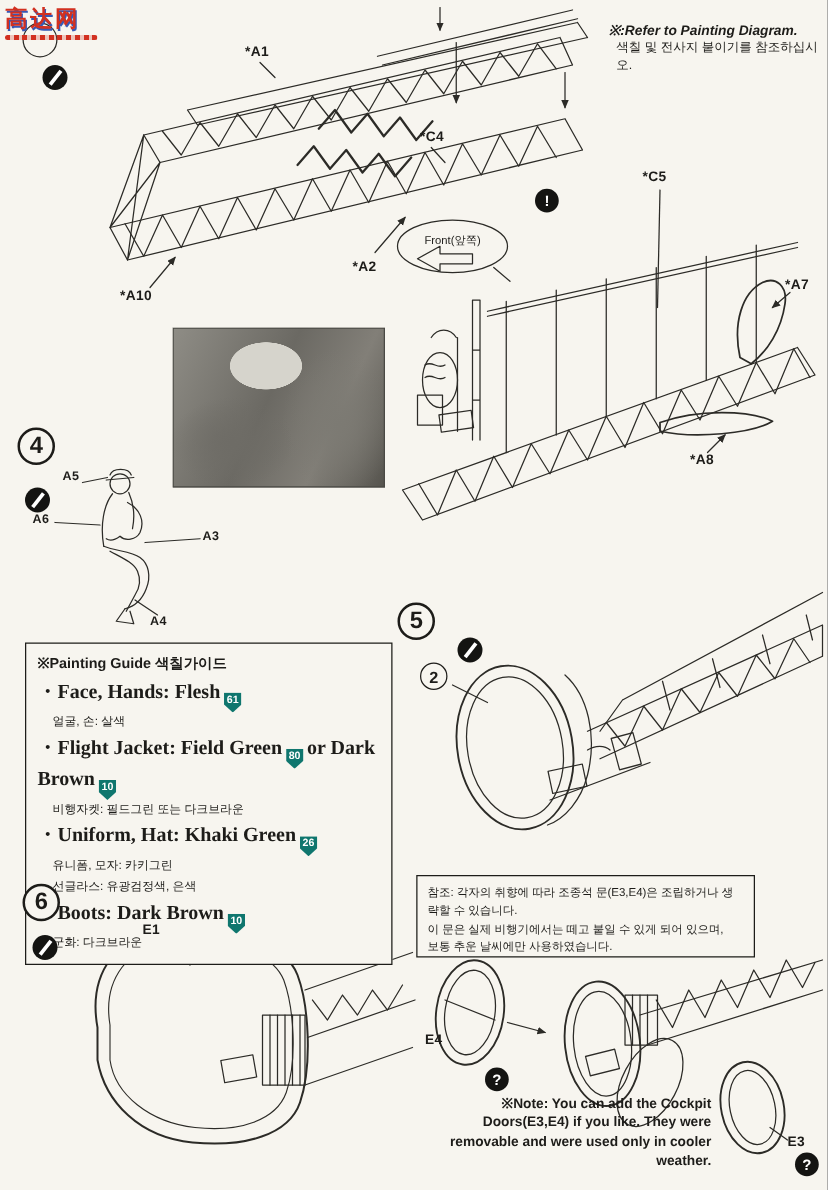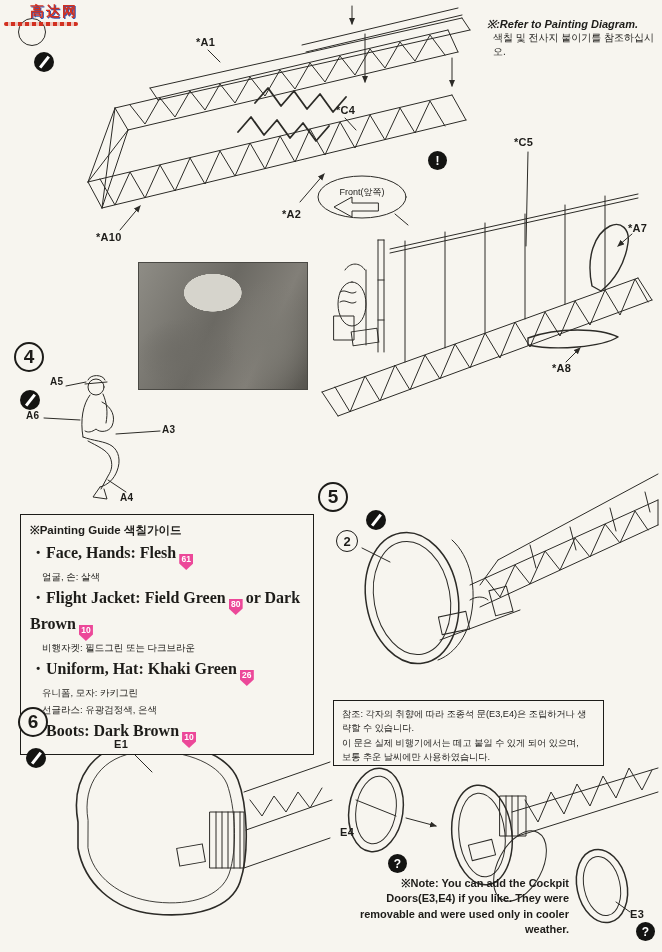--- a/index.html
+++ b/index.html
@@ -13,36 +13,36 @@
   .step-badge { position:absolute; width:30px; height:30px; border:2px solid #1d1c19; border-radius:50%;
     display:flex; align-items:center; justify-content:center; font-size:19px; font-weight:bold; background:#f7f5ef; }
   .sym { position:absolute; width:19px; height:19px; border-radius:50%; background:#141412; color:#fff;
     display:flex; align-items:center; justify-content:center; font-size:12px; font-weight:bold; }
   .slash-circle { position:absolute; width:20px; height:20px; border-radius:50%; background:#141412; }
   .slash-circle::after { content:""; position:absolute; left:9px; top:3px; width:2.5px; height:14px; background:#fff; transform:rotate(38deg); }
   .ring { position:absolute; width:28px; height:28px; border:1.8px solid #2c2b27; border-radius:50%; background:transparent; }
   .circ-num { position:absolute; width:22px; height:22px; border:1.5px solid #1d1c19; border-radius:50%;
     display:flex; align-items:center; justify-content:center; font-size:13px; font-weight:bold; background:#f7f5ef; }
   .logo { position:absolute; left:4px; top:3px; z-index:5; }
-  .logo-cn { font-size:14px; font-weight:bold; color:#d23020; letter-spacing:2px; text-shadow:1px 1px 0 #3758b5; font-family:"DejaVu Sans", sans-serif;text-align:right; }
+  .logo-cn { font-size:18px; font-weight:bold; color:#d23020; letter-spacing:2px; text-shadow:1px 1px 0 #3758b5; font-family:"DejaVu Sans", sans-serif; }
   .logo-swoosh { width:74px; height:4px; margin-top:1px; background:repeating-linear-gradient(90deg,#d23020 0 4px,rgba(210,48,32,.25) 4px 7px); border-radius:2px; }
   .top-note-en { position:absolute; left:487px; top:16px; font-size:11px; font-weight:bold;font-style:italic; }
   .top-note-kr { position:absolute; left:493px; top:31px; font-size:10px; }
   .photo { position:absolute; left:138px; top:262px; width:170px; height:128px;
     background:
       radial-gradient(ellipse 52px 34px at 44% 24%, #d6d4cc 0%, #d6d4cc 55%, rgba(0,0,0,0) 56%),
       radial-gradient(ellipse 70px 52px at 28% 72%, #6e6c66 0%, rgba(0,0,0,0) 70%),
       radial-gradient(ellipse 60px 80px at 78% 60%, #7c7a73 0%, rgba(0,0,0,0) 75%),
       linear-gradient(115deg,#8f8d86,#6b6963 45%,#827f78 72%,#55534d);
     box-shadow:0 0 0 1px #4a4944 inset; }
   .pg-box { position:absolute; left:20px; top:514px; width:294px; border:1.4px solid #1d1c19; padding:7px 9px 6px 9px; background:#f7f5ef; }
   .pg-title { font-weight:bold; font-size:11.5px; margin-bottom:5px; }
   .pg-en { font-weight:bold; font-size:16px;font-family:Liberation Serif, serif; }
   .pg-kr { font-size:9.5px; padding-left:12px; margin:1px 0 4px 0; }
-  .flag { display:inline-block; width:14px; height:16px; background:#ec4899; color:#fff; font-size:8.5px; font-weight:bold;
+  .flag { display:inline-block; width:14px; height:16px; background:#0f766e; color:#fff; font-size:8.5px; font-weight:bold;
     text-align:center; line-height:11px; clip-path:polygon(0 0,100% 0,100% 60%,50% 100%,0 60%); margin:0 3px; vertical-align:-4px; }
   .kr-note-box { position:absolute; left:333px; top:700px; width:271px; height:66px; border:1.2px solid #1d1c19;
     padding:6px 8px; font-size:9.2px; line-height:1.55; background:#f7f5ef; }
   .en-note { position:absolute; left:333px; top:876px; width:236px; font-size:11px; font-weight:bold; line-height:1.4;text-align:right; }
   .balloon-text { position:absolute; left:330px; top:186px; width:64px; text-align:center; font-size:9px; font-weight:normal; }
 </style>
 </head>
 <body>
 
 <div class="sheet">
@@ -195,20 +195,21 @@
     <div class="pg-row">
       <span class="pg-en">・Uniform, Hat: Khaki Green</span><span class="flag">26</span>
     </div>
     <div class="pg-kr">유니폼, 모자: 카키그린</div>
 
     <div class="pg-kr">선글라스: 유광검정색, 은색</div>
 
     <div class="pg-row">
       <span class="pg-en">・Boots: Dark Brown</span><span class="flag">10</span>
     </div>
+    <div class="pg-kr">군화: 다크브라운</div>
   </div>
 
   <div class="step-badge" style="left:318px; top:482px;">5</div>
   <div class="slash-circle" style="left:366px; top:510px;"></div>
   <div class="circ-num" style="left:336px; top:530px;">2</div>
 
   <div class="step-badge" style="left:18px; top:707px;">6</div>
   <div class="slash-circle" style="left:26px; top:748px;"></div>
   <div class="lbl" style="left:114px; top:738px;">E1</div>
 

